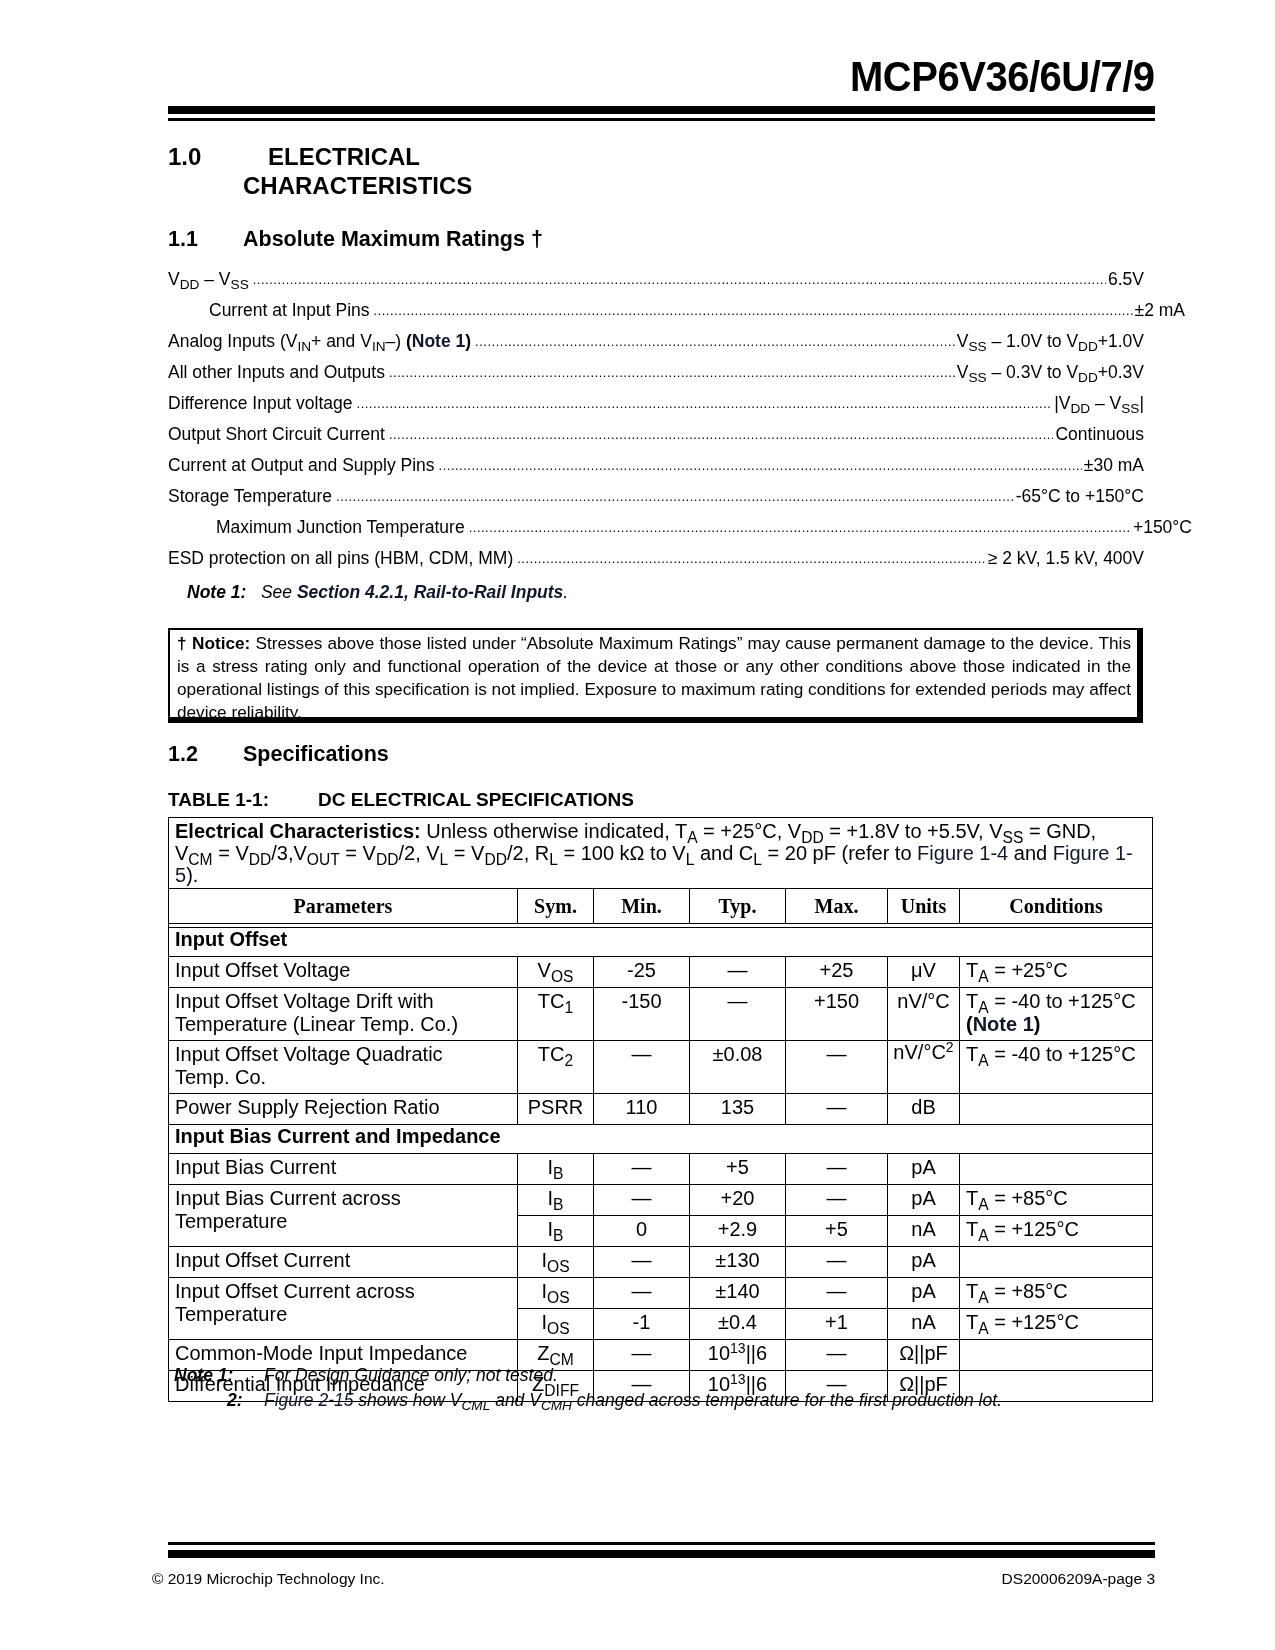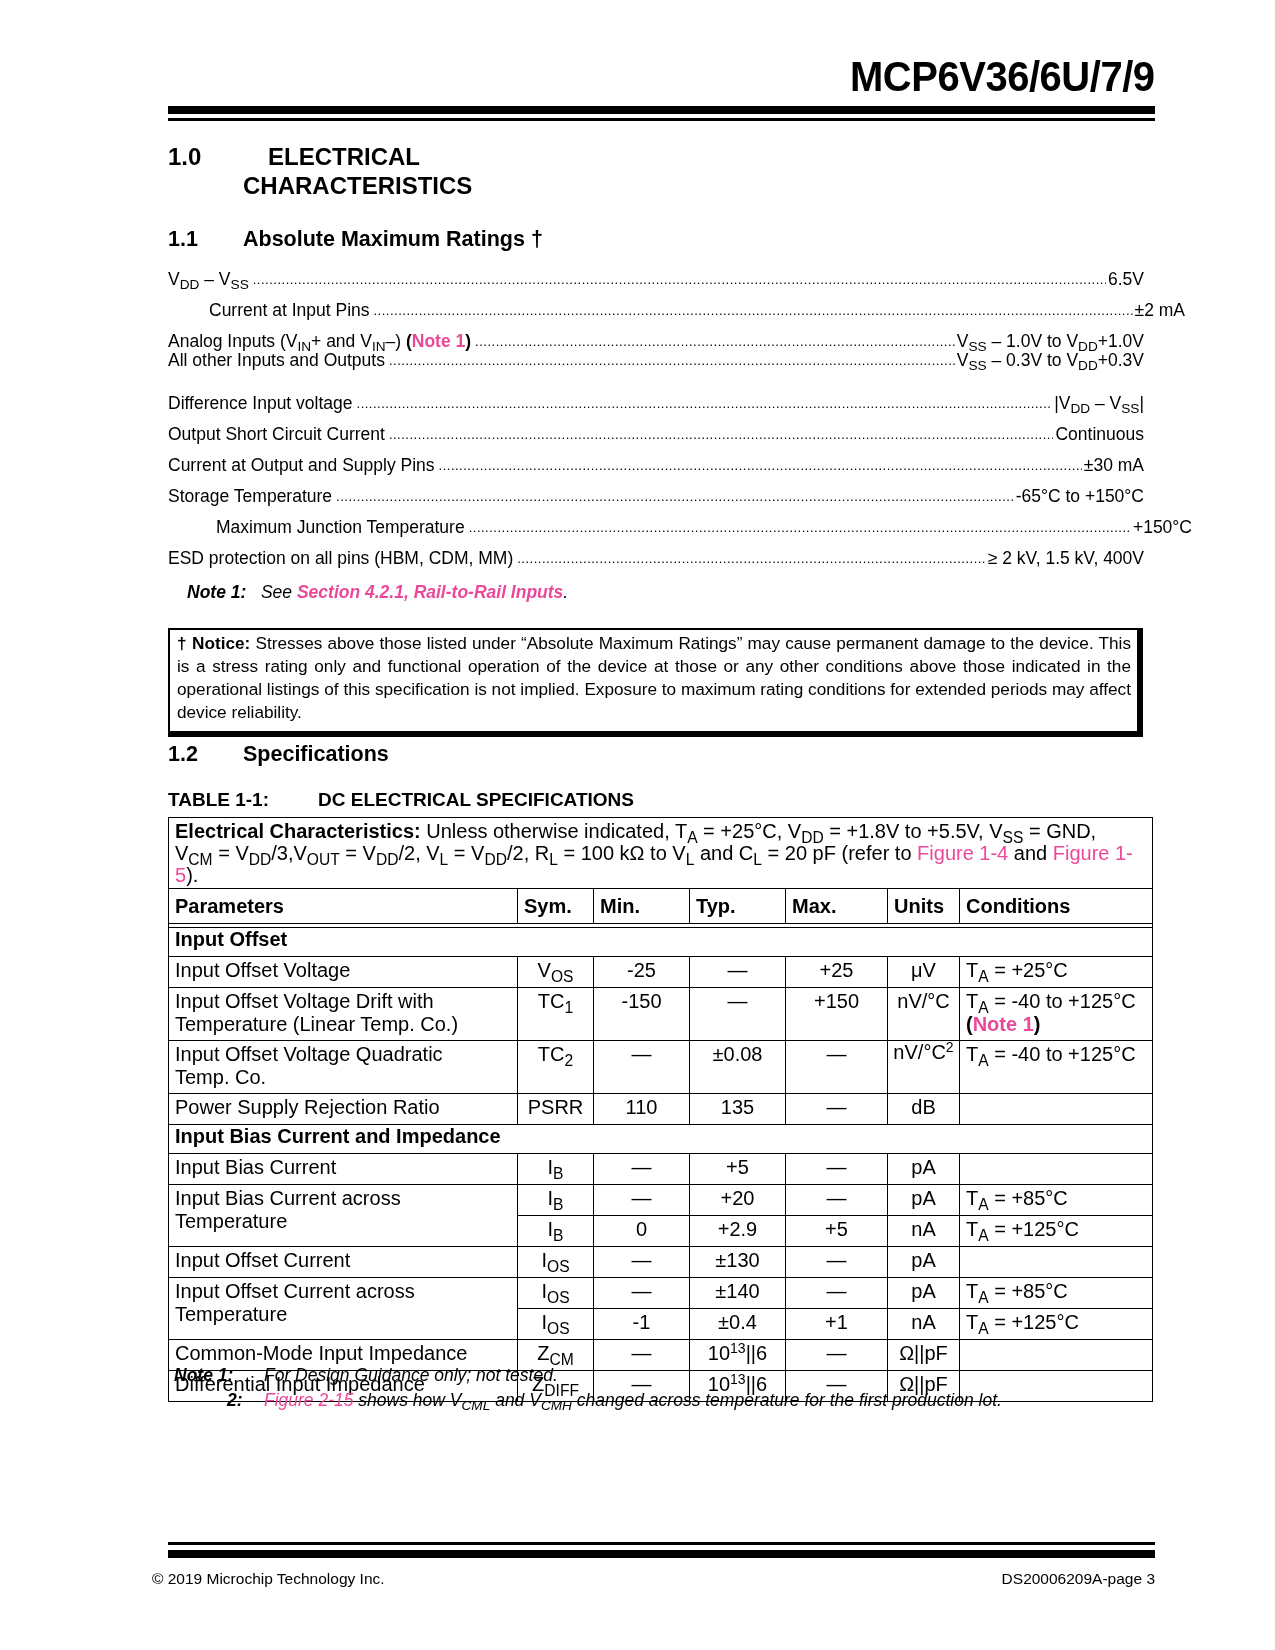--- a/index.html
+++ b/index.html
@@ -1,19 +1,19 @@
 <!DOCTYPE html>
 <html><head>
 <meta charset="utf-8">
 <style>
   html, body { margin:0; padding:0; background:#fff; }
   body { width:1275px; height:1650px; position:relative; overflow:hidden;
          font-family:"Liberation Sans", sans-serif; color:#000; }
   .abs { position:absolute; }
-  .blue { color:#ec4899; }
+  .blue { color:#0f172a; }
   sub { font-size:0.78em; vertical-align:-0.3em; line-height:0; }
   sup { font-size:0.7em; vertical-align:0.5em; line-height:0; }
 
   
   #hdr-title { right:120px; top:52px; font-size:43px; font-weight:bold; letter-spacing:-0.5px;
                transform:scaleX(0.93); transform-origin:right center; }
   #hdr-rule-thick { left:168px; width:987px; top:106px; height:8px; background:#000; }
   #hdr-rule-thin { left:168px; width:987px; top:118px; height:3px; background:#000; }
 
   .h1 { font-size:24px; font-weight:bold; }
@@ -22,28 +22,28 @@
   
   .rating { left:168px; width:976px; height:24px; display:flex; align-items:flex-end;
             font-size:17.5px; white-space:nowrap; }
   .rating .lbl { flex:0 0 auto; padding-right:4px; }
   .rating .dots { flex:1 1 auto; overflow:hidden; height:20px; line-height:20px;
                   font-size:13px; letter-spacing:0.5px; color:#000; }
   .rating .dots::before { content:"........................................................................................................................................................................................................................................................................................"; }
   .rating .val { flex:0 0 auto; padding-left:2px; }
 
   
-  #notice { left:168px; top:628px; width:975px; height:109px; border:2px solid #000;
+  #notice { left:168px; top:628px; width:975px; height:95px; border:2px solid #000;
             border-right:6px solid #000; border-bottom:6px solid #000; box-sizing:border-box;
             padding:2px 6px 0 7px; font-size:17.2px; line-height:23px; text-align:justify; }
 
   
   #tbl { left:168px; top:817px; width:985px; border-collapse:collapse; font-size:20px; }
   #tbl td, #tbl th { border:1.5px solid #000; padding:0 6px; vertical-align:top; line-height:23px; }
-  #tbl th { font-weight:bold; text-align:left; height:34px; vertical-align:middle; }
+  #tbl th { font-weight:bold; text-align:center; height:34px; vertical-align:middle;font-family:Liberation Serif, serif; }
   #tbl .c { text-align:center; }
   #tbl tr.ec td { padding:2px 6px 2px 6px; line-height:22px; }
   #tbl tr.sep td { height:3px; padding:0; line-height:3px; font-size:0; }
   #tbl tr.sec td { font-weight:bold; height:28px; }
   #tbl tr.r td { height:28px; padding-top:2px; }
   #tbl tr.r2 td { height:50px; padding-top:2px; }
 
   .note { font-size:17.5px; white-space:nowrap;font-style:italic; }
 
   #ftr-thin { left:168px; width:987px; top:1542px; height:3px; background:#000; }
@@ -72,21 +72,21 @@
 <div class="abs rating" style="top:297px;margin-left:41px;">
   <span class="lbl">Current at Input Pins</span>
   <span class="dots"></span>
   <span class="val">±2 mA</span>
 </div>
 <div class="abs rating" style="top:328px;">
   <span class="lbl">Analog Inputs (V<sub>IN</sub>+ and V<sub>IN</sub>–) <b>(<span class="blue">Note 1</span>)</b></span>
   <span class="dots"></span>
   <span class="val">V<sub>SS</sub> – 1.0V to V<sub>DD</sub>+1.0V</span>
 </div>
-<div class="abs rating" style="top:347px;">
+<div class="abs rating" style="top:359px;">
   <span class="lbl">All other Inputs and Outputs</span>
   <span class="dots"></span>
   <span class="val">V<sub>SS</sub> – 0.3V to V<sub>DD</sub>+0.3V</span>
 </div>
 <div class="abs rating" style="top:390px;">
   <span class="lbl">Difference Input voltage</span>
   <span class="dots"></span>
   <span class="val">|V<sub>DD</sub> – V<sub>SS</sub>|</span>
 </div>
 <div class="abs rating" style="top:421px;">

